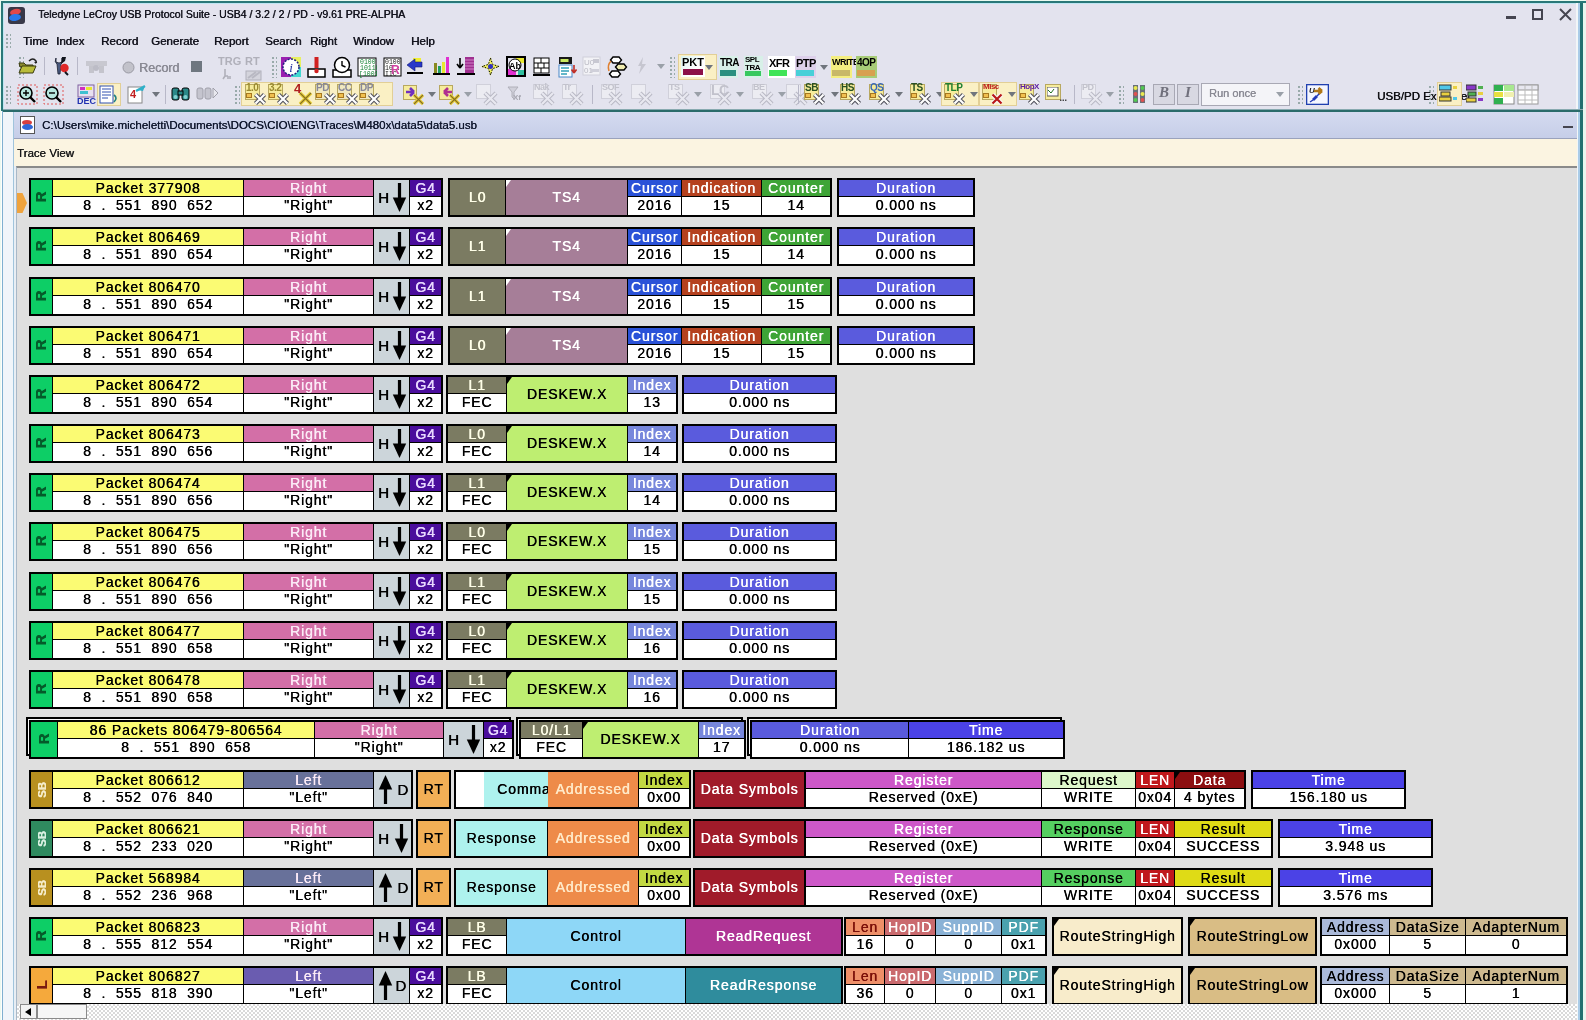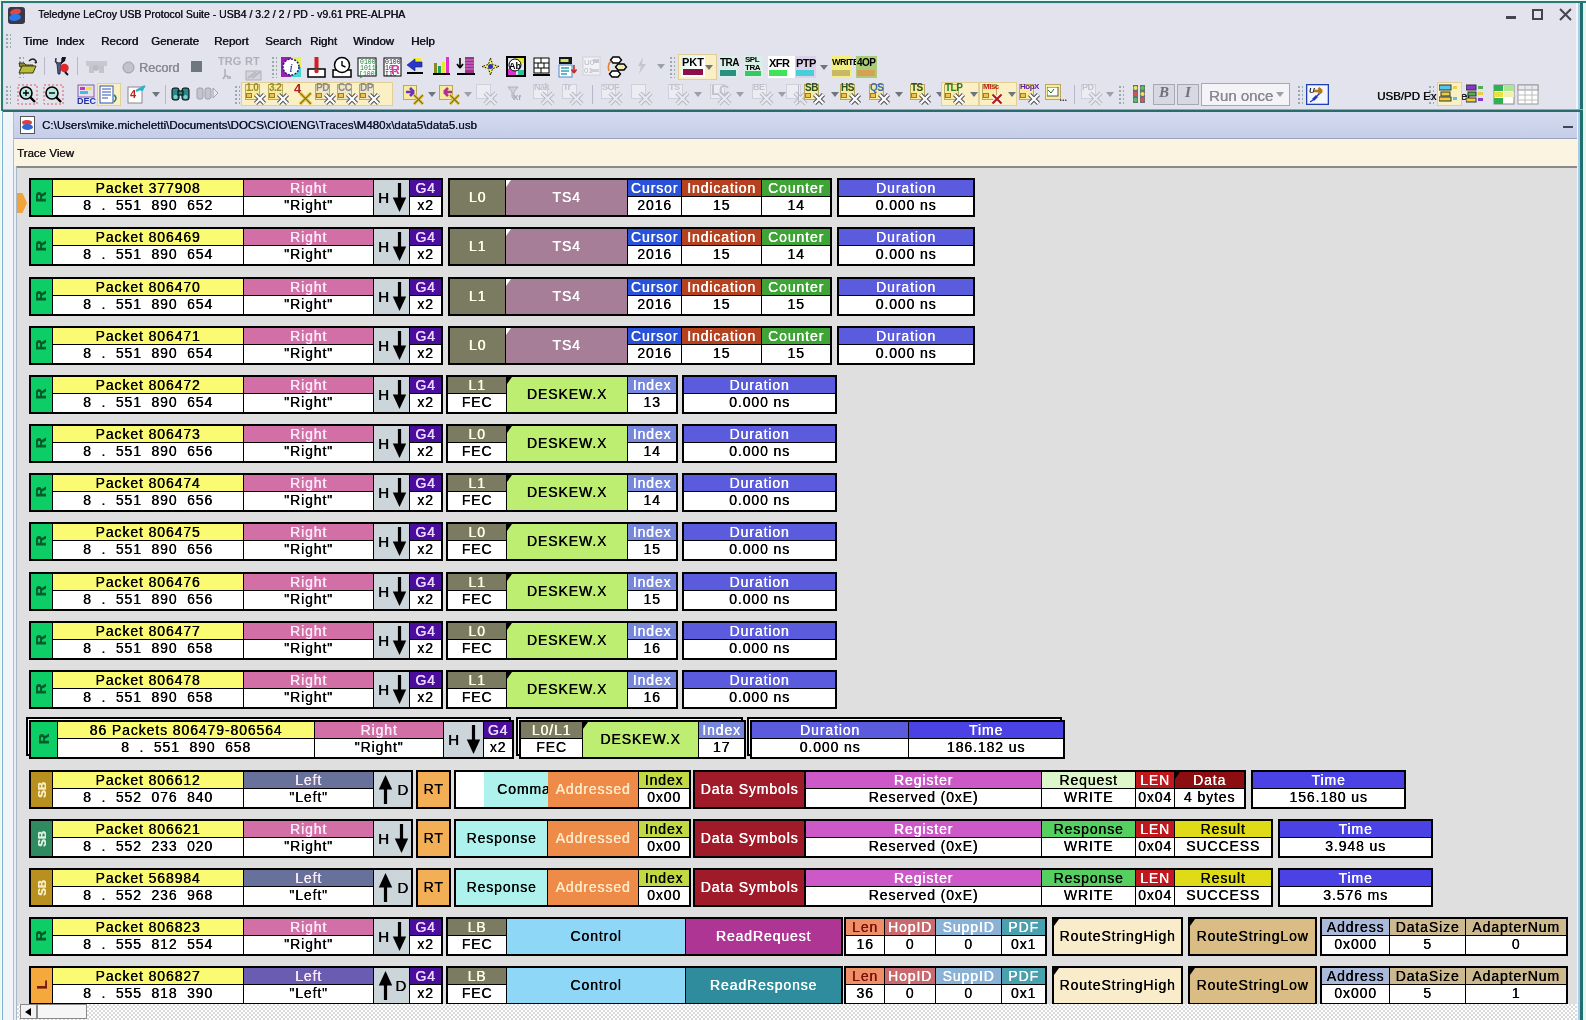--- a/index.html
+++ b/index.html
@@ -522,21 +522,21 @@
 <div class="abs" style="left:1153px;top:84px;width:22px;height:21px;">
     <div style="position:absolute;inset:0;background:#d8d8e2;border:1px solid #a8a8b4;"></div>
     <div style="position:absolute;left:6px;top:0px;font-family:'Liberation Serif',serif;font-size:15px;font-weight:bold;font-style:italic;color:#70707c;">B</div>
   </div>
 <div class="abs" style="left:1177px;top:84px;width:22px;height:21px;">
     <div style="position:absolute;inset:0;background:#d8d8e2;border:1px solid #a8a8b4;"></div>
     <div style="position:absolute;left:8px;top:0px;font-family:'Liberation Serif',serif;font-size:15px;font-weight:bold;font-style:italic;color:#70707c;">I</div>
   </div>
 <div class="abs" style="left:1201px;top:83px;width:89px;height:23px;">
     <div style="position:absolute;inset:0;background:#f4f4f8;border:1px solid #a8a8b4;"></div>
-    <div style="position:absolute;left:8px;top:4px;font-size:15px;color:#8a8a94;text-shadow:0.3px 0 0 #8a8a94;">Run once</div>
+    <div style="position:absolute;left:8px;top:4px;font-size:11px;color:#8a8a94;text-shadow:0.3px 0 0 #8a8a94;">Run once</div>
     <div style="position:absolute;right:6px;top:9px;width:0;height:0;border-left:4px solid transparent;border-right:4px solid transparent;border-top:5px solid #9aa0a8;"></div>
   </div>
 <div class="abs" style="left:1297px;top:85px;width:6px;height:20px;background-image:radial-gradient(#9aa 1px, transparent 1.2px);background-size:4px 4px;"></div>
 <div class="abs" style="left:1306px;top:84px;width:23px;height:21px;"><svg width="23" height="21">
       <rect x="0.5" y="0.5" width="22" height="20" fill="#f4f6ff" stroke="#2040b0" stroke-width="1.6"></rect>
       <text x="3" y="9" font-size="8" font-weight="bold" fill="#202020" font-style="italic">U</text>
       <path d="M8 7 h8 M16 7 l-3.5 -3 M16 7 l-3.5 3" stroke="#b07818" stroke-width="2.6" fill="none"></path>
       <path d="M6 15 l4 -4 2 2 -4 4 z" fill="#2038b8"></path>
       <path d="M11 12 l2 -2 M4 18 l3 -2" stroke="#2038b8" stroke-width="1.4"></path>
     </svg></div>

